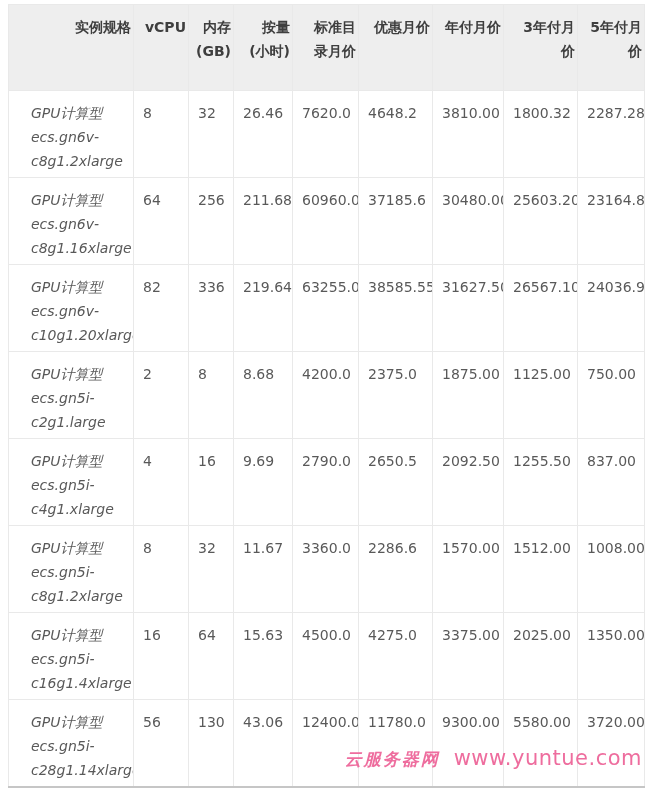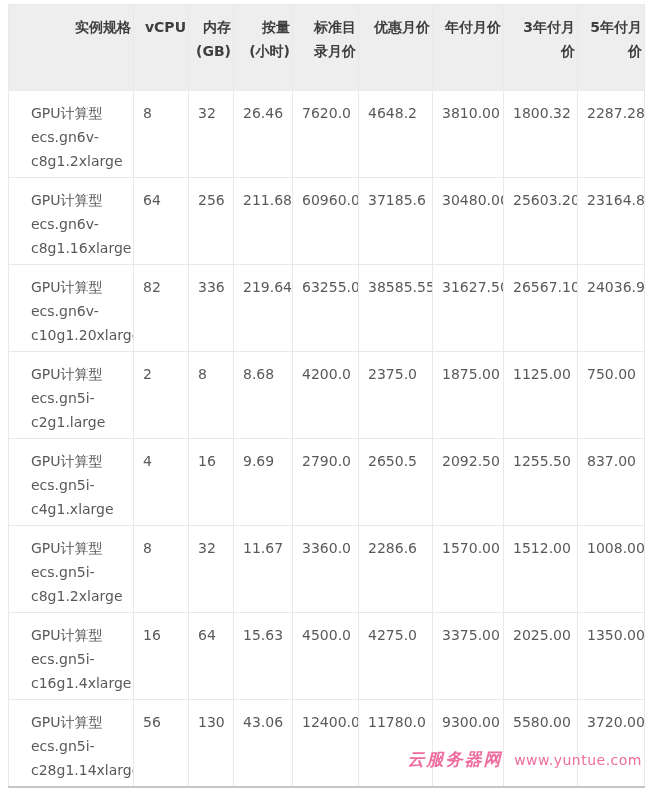--- a/index.html
+++ b/index.html
@@ -37,38 +37,38 @@
     font-weight: bold;
     text-align: right;
     padding: 10px 2px 0 2px;
   }
   td {
     color: #595959;
     background: #ffffff;
     text-align: left;
     padding: 10px 4px 0 9px;
   }
-  td.spec-cell { padding-left: 22px; padding-right: 6px; }
+  td.spec-cell { padding-left: 22px; padding-right: 6px; font-style: italic; }
   .watermark {
     position: absolute;
     top: 746px; right: 8px;
     white-space: nowrap;
     font-size: 21px;
   }
   .watermark .site {
     font-family: "DejaVu Serif", "Liberation Serif", serif;
     font-style: italic;
     font-weight: bold;
     letter-spacing: 2px;
     font-size: 17px;
   }
   .watermark .url {
     font-family: "DejaVu Sans", "Liberation Sans", sans-serif;
     font-weight: normal;
-    font-size: 14px;
+    font-size: 21px;
     letter-spacing: 0.5px;
   }
 </style>
 </head>
 <body>
 
 <div class="page">
 
   <table class="pricing">
     <colgroup>

